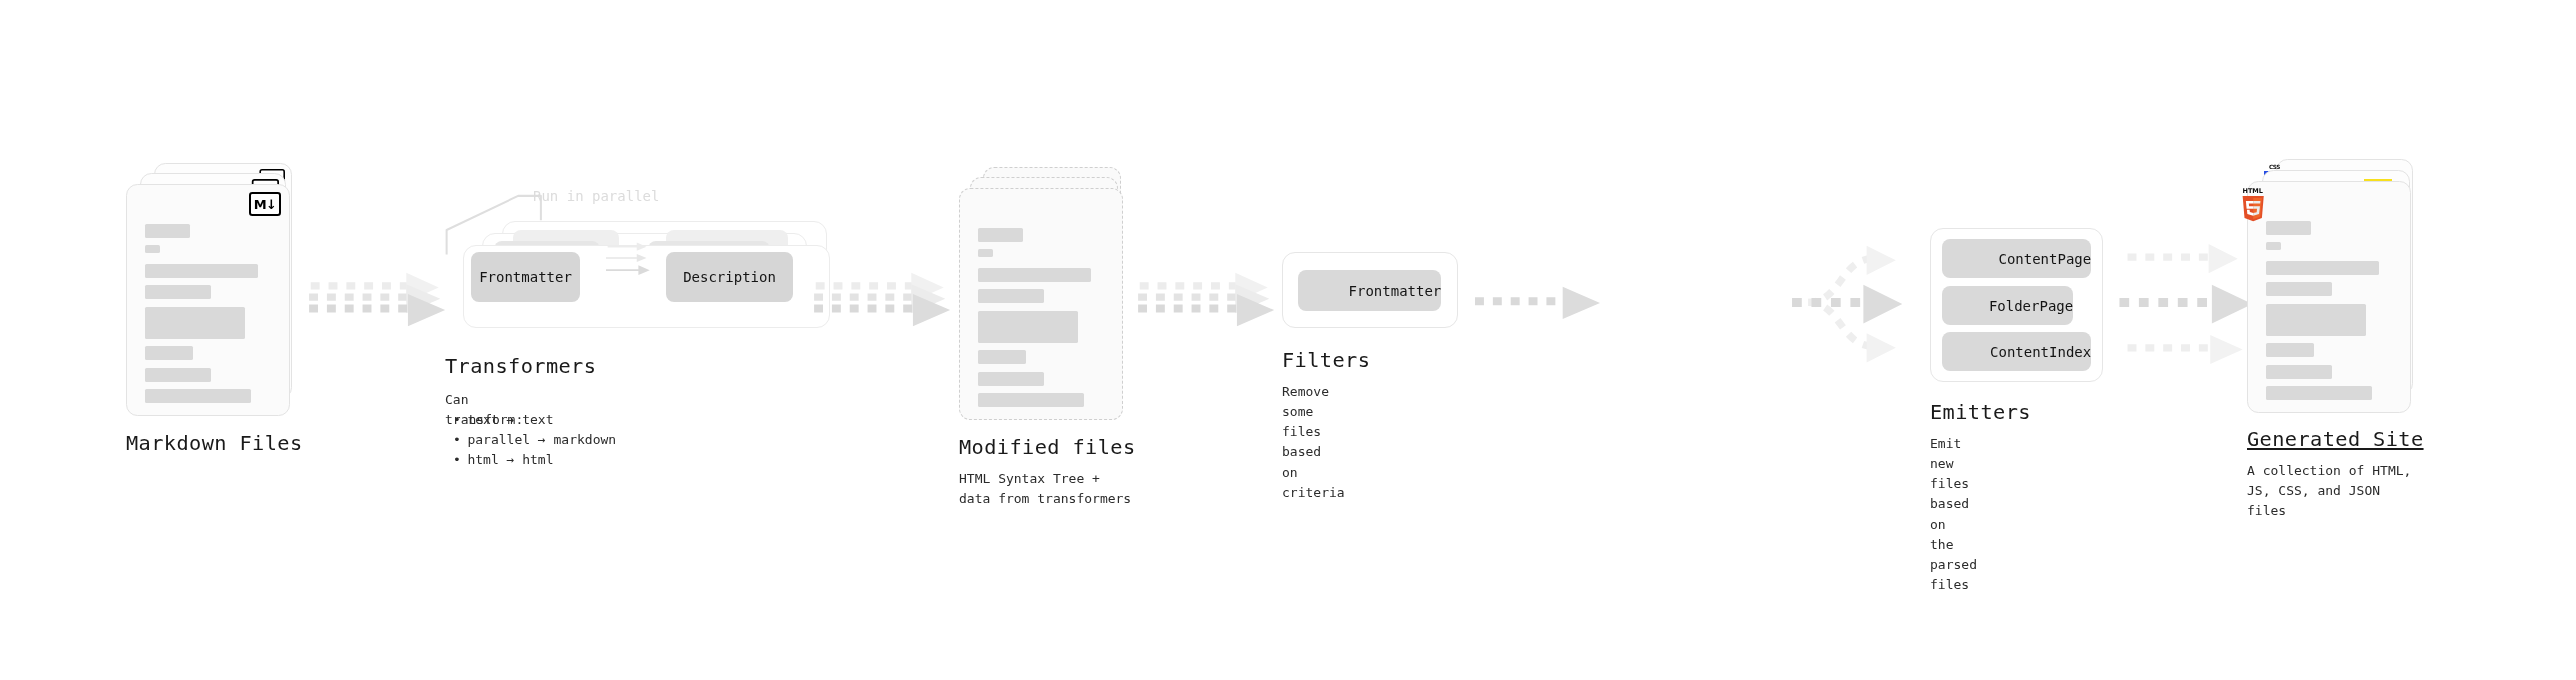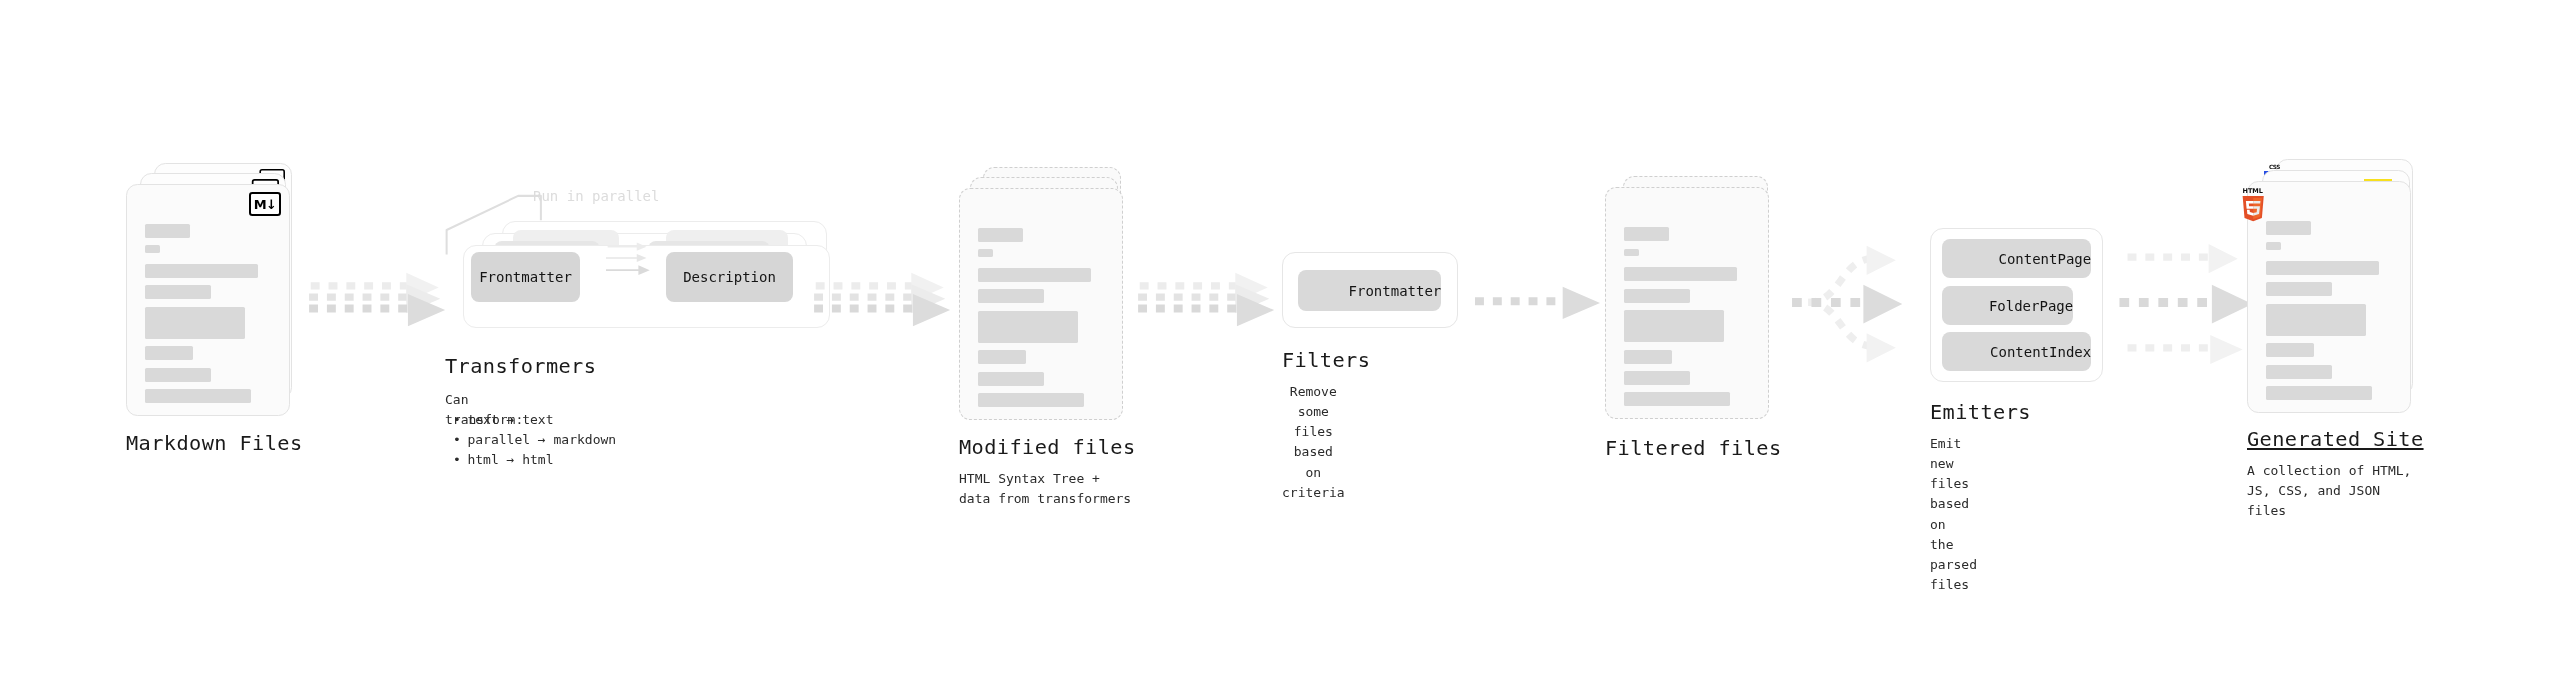--- a/index.html
+++ b/index.html
@@ -223,47 +223,29 @@
     <line x1="0" y1="50" x2="132" y2="50" stroke="#d9d9d9" stroke-width="10" stroke-dasharray="11 11"></line>
     <polygon points="122,32 168,52 122,72" fill="#dcdcdc"></polygon>
   </svg>
 
   <div class="node" style="left:1282px;top:252px;">
     <div class="plainbox" style="left:0;top:0;width:176px;height:76px;"></div>
     <div class="slabchip" style="left:16.3px;top:18px;width:143px;height:41px;">
       <span>Frontmatter</span>
     </div>
     <div class="title" style="position:absolute;left:0px;top:96px;">Filters</div>
-    <div class="subtitle" style="position:absolute;left:0px;top:130px;text-align:center;">Remove some files based
+    <div class="subtitle" style="position:absolute;left:0px;top:130px;">Remove some files based
 on criteria</div>
   </div>
 
   <svg class="conn" style="left:1475px;top:280px;" width="138" height="49" viewBox="0 0 170 60">
     <line x1="0" y1="26" x2="118" y2="26" stroke="#d9d9d9" stroke-width="10" stroke-dasharray="11 11"></line>
     <polygon points="108,8 154,28 108,48" fill="#dcdcdc"></polygon>
   </svg>
 
-  <div class="node" style="left:1605px;top:176px;">
-    <div class="cardstack" style="width:175px;height:260px;">
-      <div class="card dashed" style="left:18px;top:0px;width:145px;height:236px;"></div>
-      <div class="card dashed" style="left:0px;top:11.4px;width:164px;height:232px;">
-        <div class="card-body">
-          <div class="bar" style="width:36%;margin-top:14.6px;"></div>
-          <div class="bar sm"></div>
-          <div class="bar" style="width:90%;"></div>
-          <div class="bar" style="width:52%;"></div>
-          <div class="bar tall" style="width:79%;"></div>
-          <div class="bar" style="width:38%;"></div>
-          <div class="bar" style="width:52%;"></div>
-          <div class="bar" style="width:84%;"></div>
-        </div>
-      </div>
-    </div>
-    <div class="title" style="position:absolute;left:0px;top:260px;">Filtered files</div>
-  </div>
 
   <svg class="conn" style="left:1792px;top:236px;" width="146" height="154" viewBox="0 0 180 190">
     <path d="M20 82 C60 82 60 28 100 28" fill="none" stroke="#eeeeee" stroke-width="9" stroke-dasharray="11 11"></path>
     <polygon points="92,12 128,30 92,48" fill="#f2f2f2"></polygon>
     <path d="M20 82 C60 82 60 136 100 136" fill="none" stroke="#eeeeee" stroke-width="9" stroke-dasharray="11 11"></path>
     <polygon points="92,120 128,138 92,156" fill="#f2f2f2"></polygon>
     <line x1="0" y1="82" x2="96" y2="82" stroke="#d9d9d9" stroke-width="11" stroke-dasharray="12 12"></line>
     <polygon points="88,60 136,84 88,108" fill="#dcdcdc"></polygon>
   </svg>
 

